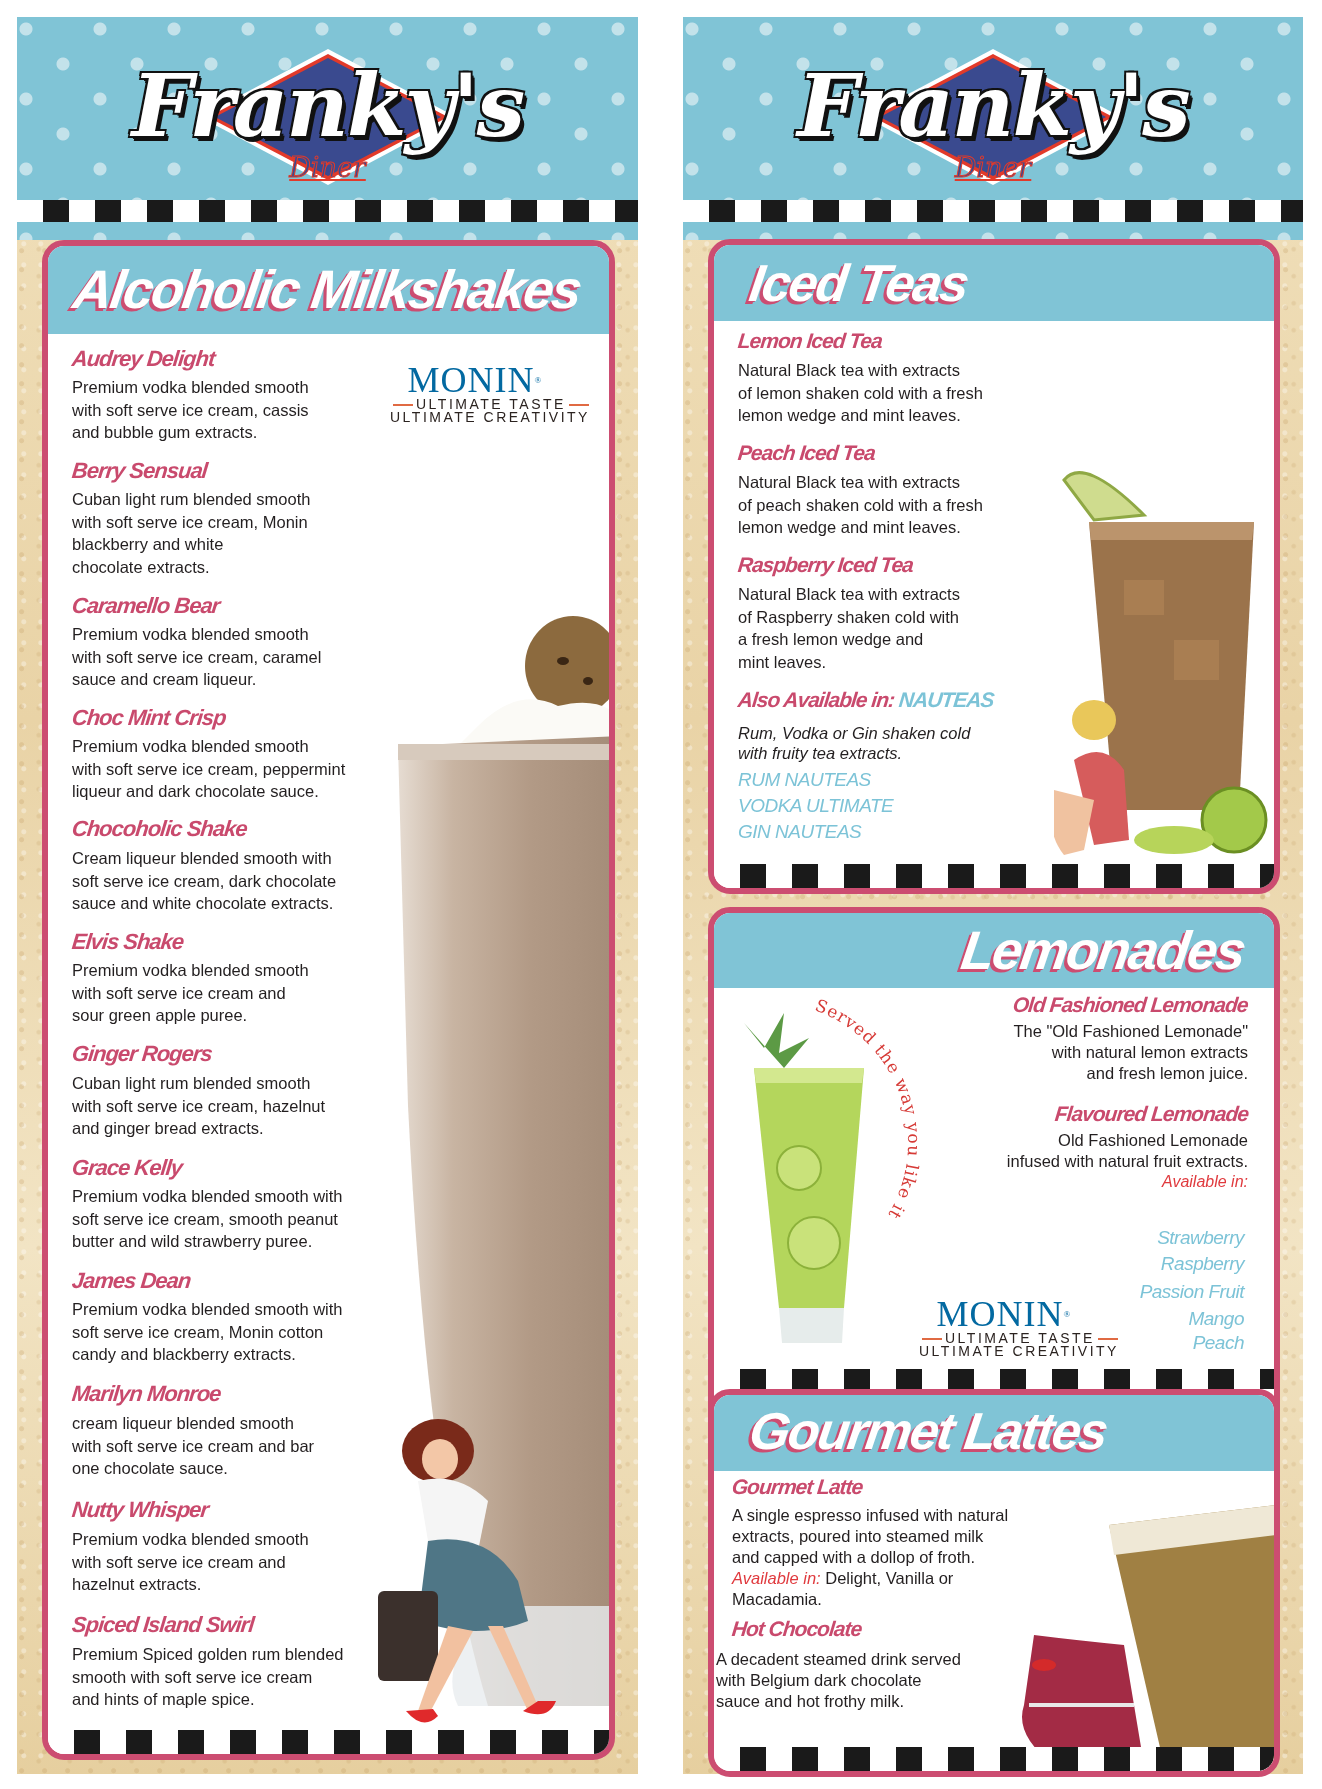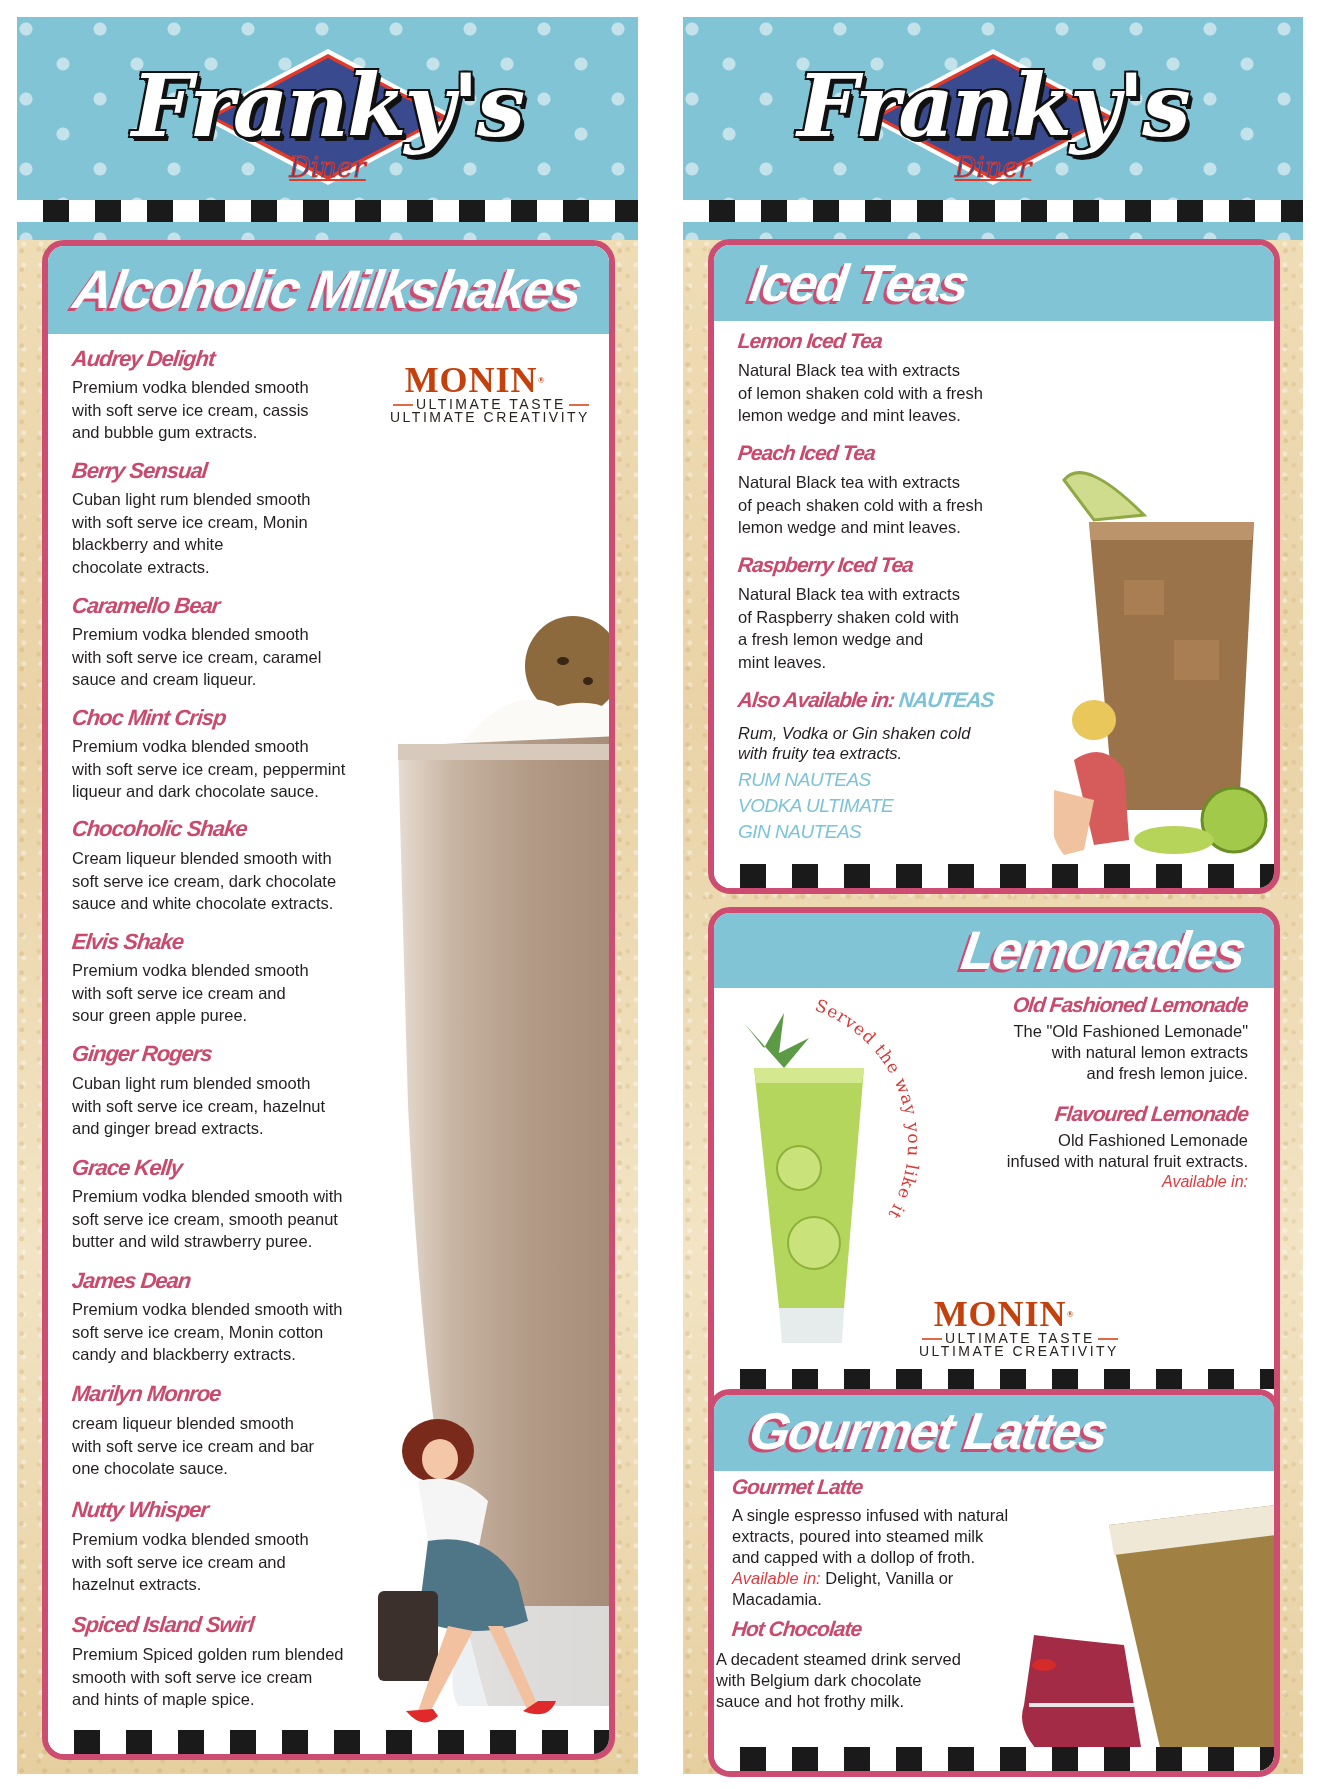--- a/index.html
+++ b/index.html
@@ -35,21 +35,21 @@
   .box-title{position:absolute;font-family:"Liberation Sans",sans-serif;font-style:italic;font-weight:bold;color:#ffffff;letter-spacing:-2px;
     text-shadow:-3px 3px 0 #cc4d71,-1px 1px 0 #cc4d71;transform:skewX(-8deg);}
   .box .checker.bottom{bottom:0;height:24px;}
 
   .item-title{position:absolute;font-family:"Liberation Sans",sans-serif;font-style:italic;font-weight:bold;font-size:22px;color:#c94a6d;letter-spacing:-1px;transform:skewX(-6deg);white-space:nowrap;}
   .item-desc{position:absolute;font-family:"Liberation Sans",sans-serif;font-size:16.5px;line-height:22.6px;color:#231f20;white-space:pre-line;}
   .blue-ital{position:absolute;font-family:"Liberation Sans",sans-serif;font-style:italic;font-size:19px;color:#7cc3d7;letter-spacing:-.5px;white-space:nowrap;}
   .red-ital{font-style:italic;color:#e03a3e;}
 
   .monin{position:absolute;text-align:center;}
-  .monin .word{font-family:"Liberation Serif",serif;font-weight:bold;font-size:36px;color:#c2410c;letter-spacing:1px;line-height:36px;}
+  .monin .word{font-family:"Liberation Serif",serif;font-weight:normal;font-size:36px;color:#0369a1;letter-spacing:1px;line-height:36px;}
   .monin .reg{font-size:9px;vertical-align:top;}
   .monin .tag{font-family:"Liberation Sans",sans-serif;font-size:14px;letter-spacing:2.5px;color:#2b2320;line-height:13px;white-space:nowrap;}
   .monin .tag .dash{display:inline-block;width:20px;height:2px;background:#e06a43;vertical-align:middle;margin:0 3px;}
 
   .img{position:absolute;}
 </style>
 </head>
 <body>
 
 <div class="panel" id="panel-left">
@@ -285,20 +285,27 @@
       <div class="item-desc" style="position:relative;margin-top:4px;line-height:21px;">The "Old Fashioned Lemonade"
 with natural lemon extracts
 and fresh lemon juice.</div>
     </div>
     <div style="position:absolute;right:26px;top:189px;text-align:right;">
       <div class="item-title" style="position:relative;text-align:right;font-size:21px;">Flavoured Lemonade</div>
       <div class="item-desc" style="position:relative;margin-top:4px;line-height:21px;">Old Fashioned Lemonade
 infused with natural fruit extracts.</div>
       <div class="red-ital" style="font-size:16px;line-height:20px;">Available in:</div>
     </div>
+    <div style="position:absolute;right:30px;top:312px;text-align:right;">
+      <div class="blue-ital" style="position:relative;line-height:26px;">Strawberry</div>
+      <div class="blue-ital" style="position:relative;line-height:26px;">Raspberry</div>
+      <div class="blue-ital" style="position:relative;line-height:30px;">Passion Fruit</div>
+      <div class="blue-ital" style="position:relative;line-height:24px;">Mango</div>
+      <div class="blue-ital" style="position:relative;line-height:24px;">Peach</div>
+    </div>
 
     <div class="monin" style="left:205px;top:383px;width:170px;">
       <div class="word"><span>MONIN</span><span class="reg">®</span></div>
       <div class="tag"><span class="dash"></span><span>ULTIMATE TASTE</span><span class="dash"></span></div>
       <div class="tag">ULTIMATE CREATIVITY</div>
     </div>
 
     <div class="checker" style="top:456px;height:20px;"></div>
 
     <div class="box" style="left:-6px;top:476px;width:572px;height:388px;border-radius:22px;">

